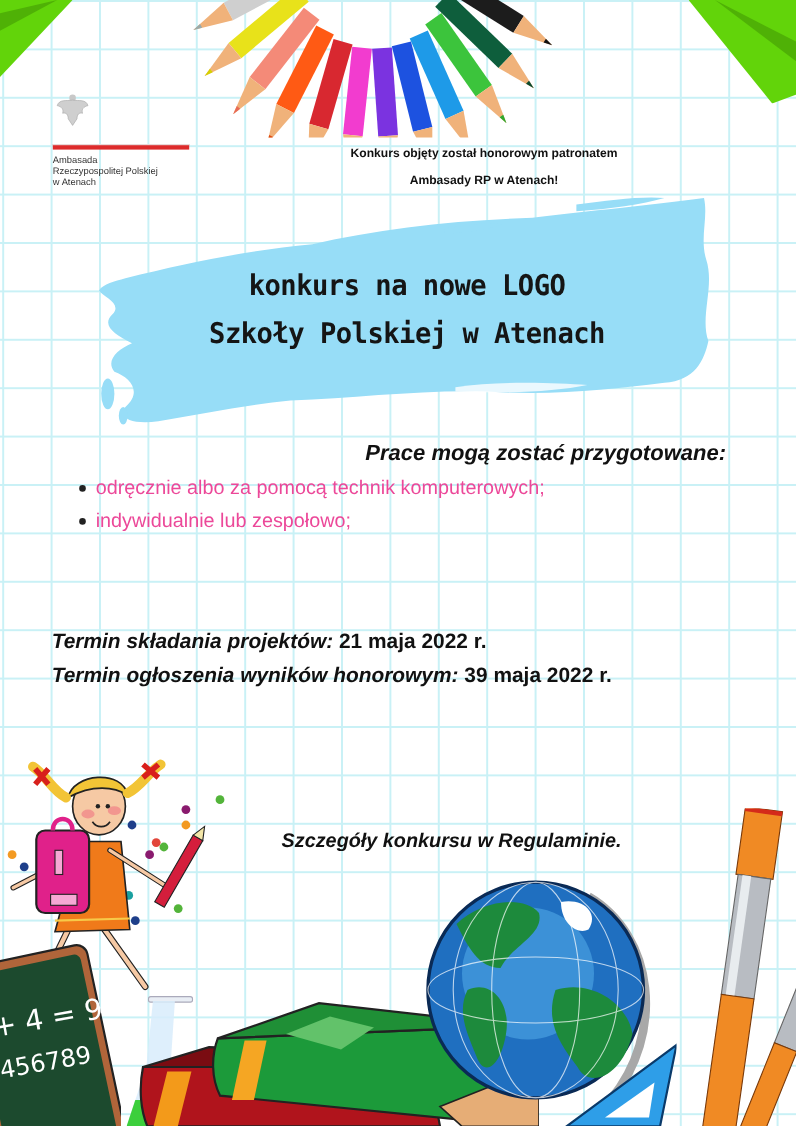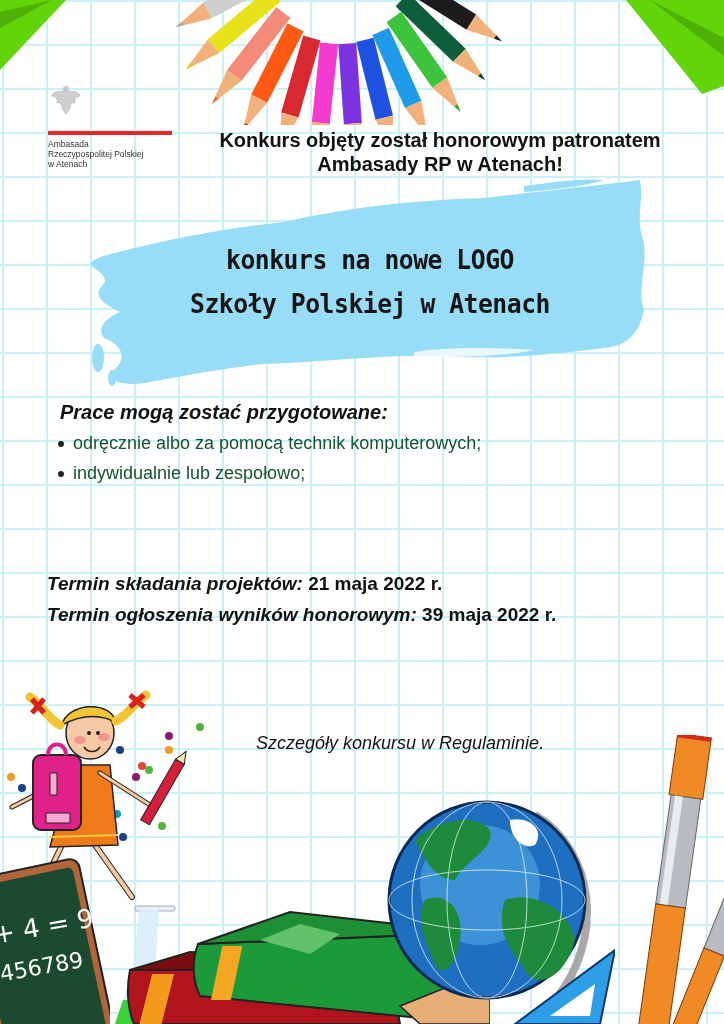--- a/index.html
+++ b/index.html
@@ -23,52 +23,52 @@
   .pencils { left: 120px; top: 0; width: 440px; height: 125px; }
 
   
   .embassy { left: 48px; top: 84px; width: 130px; }
   .eagle { width: 32px; height: 34px; margin-left: 2px; }
   .embassy .redbar { width: 124px; height: 4px; background: #dd2b2b; margin-top: 8px; border-top: 1px solid #e9e9e9; }
   .embassy .name { font-size: 8.5px; line-height: 10px; color: #333; margin-top: 4px; }
 
   .patronage {
     left: 205px; top: 128px; width: 470px; text-align: center;
-    font-weight: bold; font-size: 20px; line-height: 24px; color: #111;
+    font-weight: bold; font-size: 11px; line-height: 24px; color: #111;
   }
 
   
   .splash { left: 84px; top: 178px; width: 580px; height: 215px; }
   .title {
     left: 100px; top: 238px; width: 540px; text-align: center;
     font-family: "DejaVu Sans Mono", monospace; font-weight: bold;
     font-size: 26px; line-height: 44px; color: #151515; letter-spacing: -0.5px;
     transform: scaleX(0.95);
   }
 
   .prep-heading {
-    left: 60px; top: 398px; width: 600px; text-align: left;
+    left: 60px; top: 398px; width: 600px; text-align: right;
     font-weight: bold; font-style: italic; font-size: 20px; line-height: 28px;
   }
   .prep-list {
-    left: 55px; top: 428px; width: 620px; margin: 0; padding: 0; list-style: none;
-    font-size: 18px; line-height: 30px; color: #14532d;
+    left: 69px; top: 428px; width: 620px; margin: 0; padding: 0; list-style: none;
+    font-size: 18px; line-height: 30px; color: #ec4899;
   }
   .prep-list li { position: relative; padding-left: 18px; }
   .prep-list li::before {
     content: ""; position: absolute; left: 3px; top: 13px;
     width: 6px; height: 6px; border-radius: 50%; background: #222;
   }
 
   .deadlines { left: 47px; top: 568px; width: 640px; font-size: 19px; line-height: 31px; }
   .deadlines .lbl { font-weight: bold; font-style: italic; text-align: right; }
   .deadlines .val { font-weight: bold; }
 
   .details {
-    left: 256px; top: 731px; width: 360px; font-style: italic; font-size: 18px; line-height: 24px;
+    left: 256px; top: 752px; width: 360px; font-style: italic; font-size: 18px; line-height: 24px; font-weight: bold;
   }
 
   .girl { left: 0; top: 675px; width: 220px; height: 230px; }
   .board { left: -10px; top: 855px; width: 120px; height: 180px; }
   .flask { left: 115px; top: 900px; width: 65px; height: 124px; }
   .books { left: 120px; top: 910px; width: 370px; height: 114px; }
   .globe { left: 385px; top: 790px; width: 230px; height: 234px; }
   .brushes { left: 620px; top: 735px; width: 104px; height: 289px; }
 </style>
 </head>

